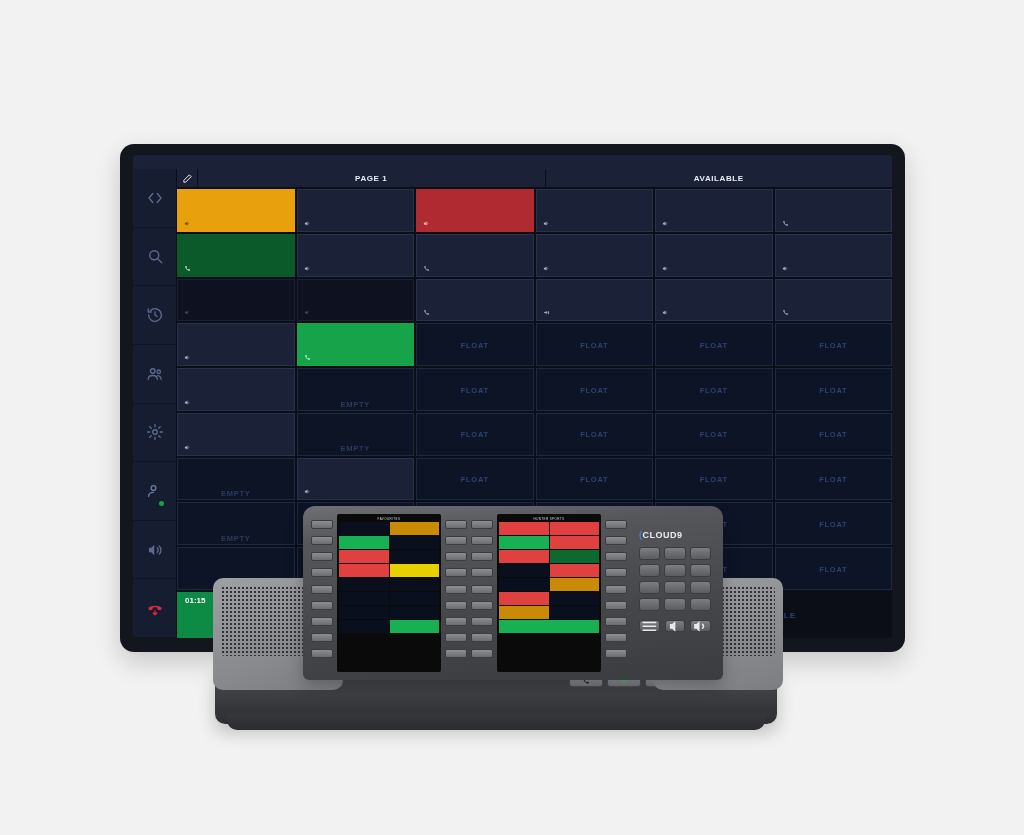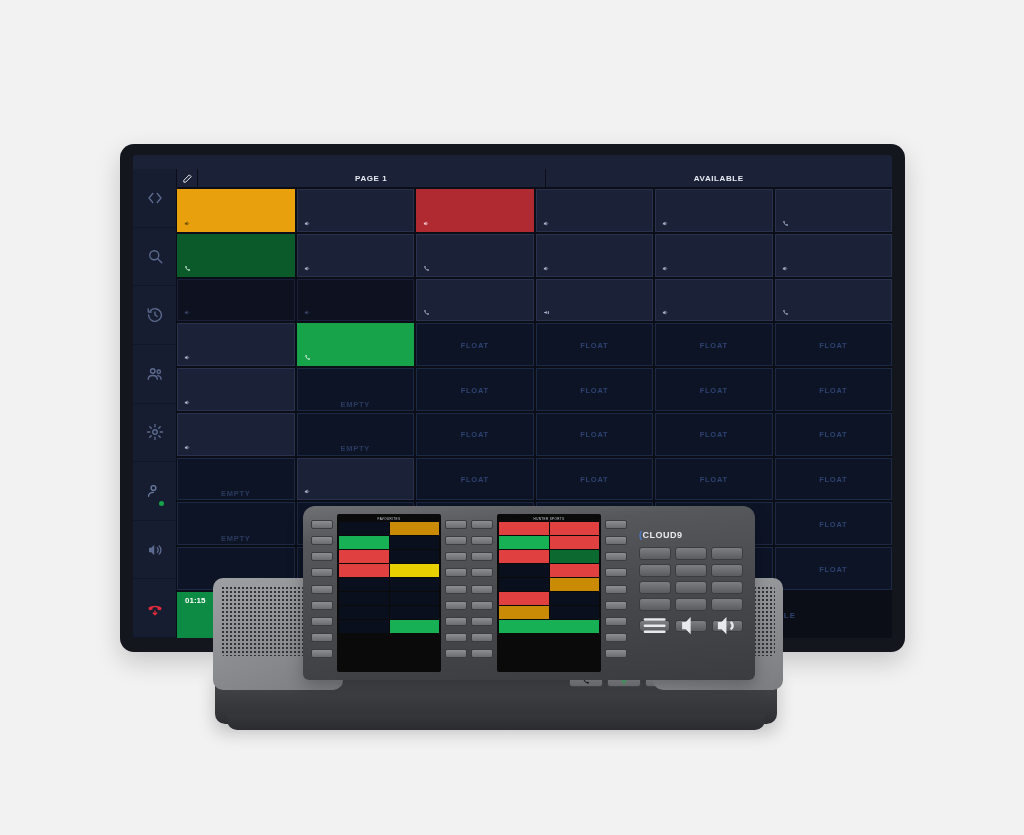--- a/index.html
+++ b/index.html
@@ -144,21 +144,21 @@
   }
   .spk.left { left: 8px; }
   .spk.right { left: 448px; }
   .spk .mesh {
     position: absolute; inset: 8px 8px 34px 8px;
     background-image: radial-gradient(#303236 38%, transparent 40%);
     background-size: 4px 4px;
     border-radius: 4px;
   }
   .console {
-    position: absolute; left: 98px; top: 6px; width: 452px; height: 174px;
+    position: absolute; left: 98px; top: 6px; width: 420px; height: 174px;
     background: linear-gradient(175deg,#6e7074 0%,#55575b 18%,#45474b 60%,#3a3c40 100%);
     border-radius: 12px 12px 6px 6px;
     box-shadow: 0 6px 16px rgba(0,0,0,.25);
     padding: 8px;
     display: flex; gap: 4px;
   }
   .btncol { display: flex; flex-direction: column; justify-content: space-between; width: 22px; padding: 6px 0 14px 0; }
   .btncol i {
     display: block; height: 9px; border-radius: 2px;
     background: linear-gradient(180deg,#8c8e92,#6a6c70);

